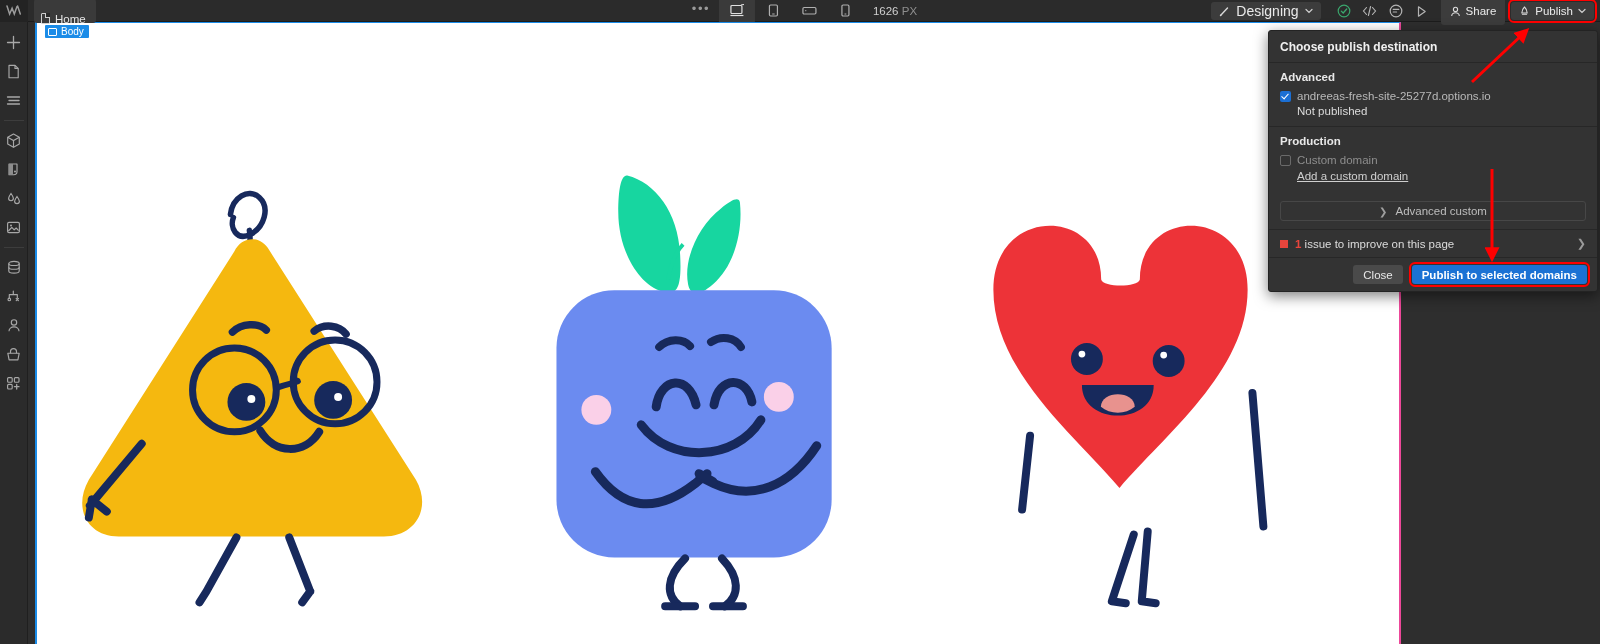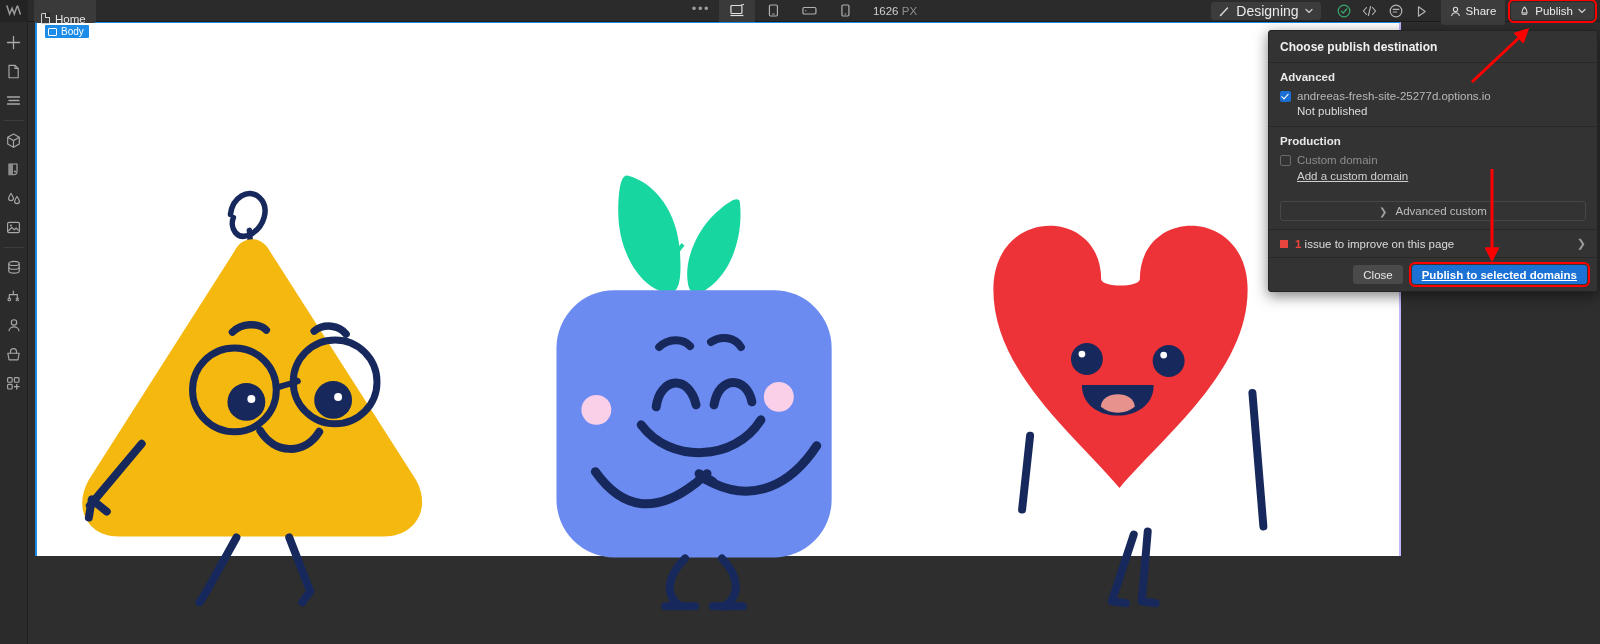--- a/index.html
+++ b/index.html
@@ -76,23 +76,23 @@
     color: #9a9a9a;
   }
   .rail-sep { width: 20px; height: 1px; background: #3d3d3d; margin: 5px 0; }
 
   
   .canvas-wrap {
     position: absolute; left: 28px; top: 22px; width: 1572px; height: 622px;
     background: #2e2e2e; overflow: hidden;
   }
   .page {
-    position: absolute; left: 7px; top: 0px; width: 1366px; height: 534px;
+    position: absolute; left: 7px; top: 0px; width: 1366px; height: 622px;
     background: #ffffff;
-    border-left: 2px solid #1b8ce8; border-right: 2px solid #c4b5fd;
+    border-left: 2px solid #1b8ce8; border-right: 2px solid #ec4899;
     border-top: 1px solid #1b8ce8;
   }
   .body-tag {
     position: absolute; left: 8px; top: 2px; height: 13px;
     display: flex; align-items: center; gap: 4px; padding: 0 5px 0 3px;
     background: #1b8ce8; color: #fff; font-size: 10px; border-radius: 1px; z-index: 5;
   }
   .body-tag .sq { width: 9px; height: 8px; border: 1.3px solid #fff; border-radius: 1px; }
 
   .chars { position: absolute; inset: 0; }
@@ -135,21 +135,21 @@
   .pp-foot {
     border-top: 1px solid #272727; padding: 7px 10px;
     display: flex; justify-content: flex-end; align-items: center; gap: 9px;
   }
   .btn-close {
     height: 19px; padding: 0 10px; background: #4a4a4a; border-radius: 3px;
     color: #e8e8e8; font-size: 11.5px; display: flex; align-items: center;
   }
   .btn-pub {
     height: 19px; padding: 0 10px; background: #1b72d4; border-radius: 3px;
-    color: #ffffff; font-size: 11.5px; font-weight: bold; display: flex; align-items: center; text-decoration: underline;
+    color: #ffffff; font-size: 11.5px; font-weight: bold; display: flex; align-items: center;
   }
 
   
   .anno { position: absolute; z-index: 90; pointer-events: none; }
 </style>
 </head>
 <body>
 
 <div class="app">
 

